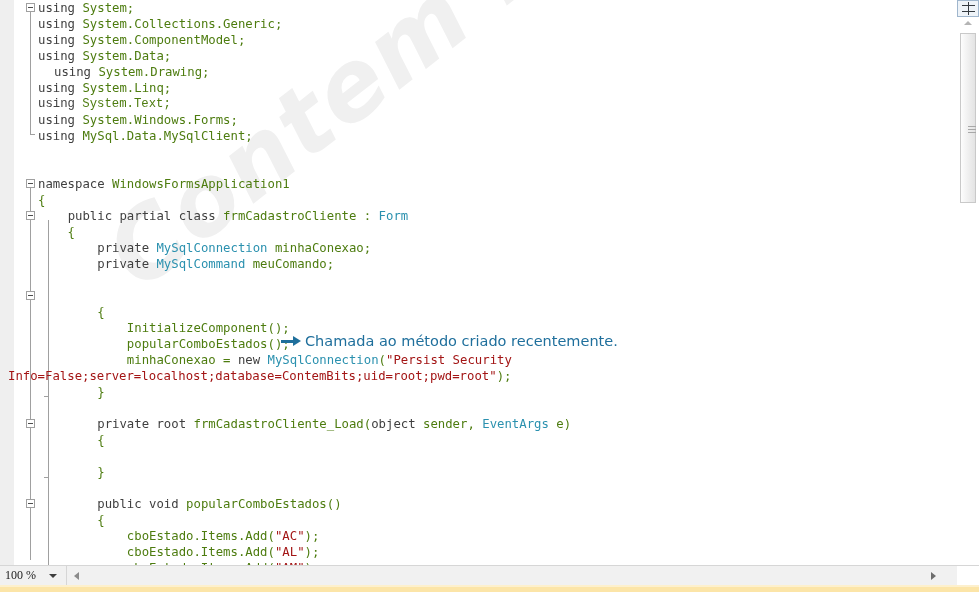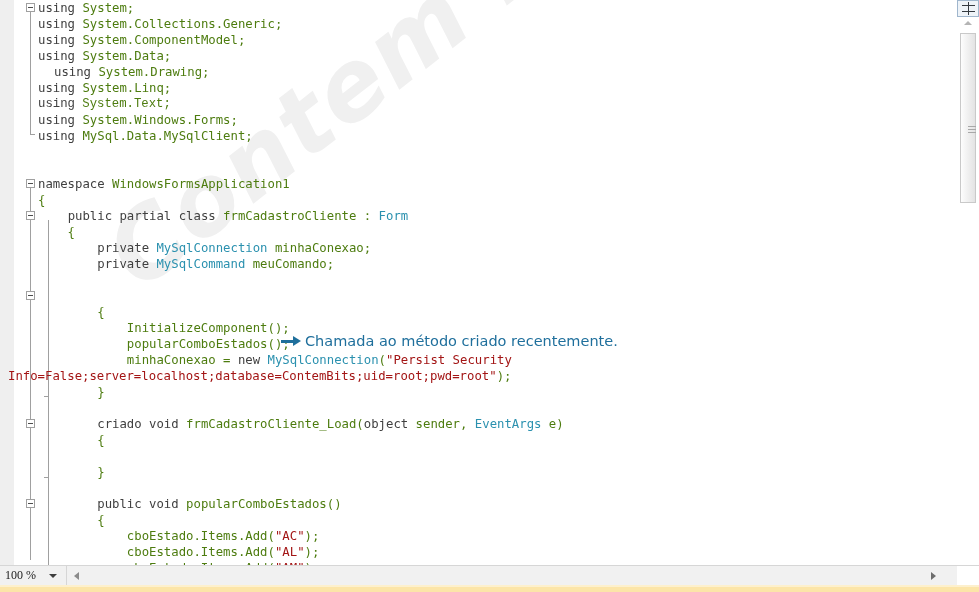--- a/index.html
+++ b/index.html
@@ -409,21 +409,21 @@
       <div class="code-line" style="top:240px;"><span class="plain">        </span><span class="kw">private</span><span class="plain"> </span><span class="typ">MySqlConnection</span><span class="plain"> minhaConexao;</span></div>
       <div class="code-line" style="top:256px;"><span class="plain">        </span><span class="kw">private</span><span class="plain"> </span><span class="typ">MySqlCommand</span><span class="plain"> meuComando;</span></div>
 
       <div class="code-line" style="top:304px;"><span class="plain">        {</span></div>
       <div class="code-line" style="top:320px;"><span class="plain">            InitializeComponent();</span></div>
       <div class="code-line" style="top:336px;"><span class="plain">            popularComboEstados();</span></div>
       <div class="code-line" style="top:352px;"><span class="plain">            minhaConexao = </span><span class="kw">new</span><span class="plain"> </span><span class="typ">MySqlConnection</span><span class="plain">(</span><span class="str">"Persist Security</span></div>
       <div class="code-line" style="top:368px; left:8px;"><span class="str">Info=False;server=localhost;database=ContemBits;uid=root;pwd=root"</span><span class="plain">);</span></div>
       <div class="code-line" style="top:384px;"><span class="plain">        }</span></div>
 
-      <div class="code-line" style="top:416px;"><span class="plain">        </span><span class="kw">criado void</span><span class="plain"> frmCadastroCliente_Load(</span><span class="kw">object</span><span class="plain"> sender, </span><span class="typ">EventArgs</span><span class="plain"> e)</span></div>
+      <div class="code-line" style="top:416px;"><span class="plain">        </span><span class="kw">private root</span><span class="plain"> frmCadastroCliente_Load(</span><span class="kw">object</span><span class="plain"> sender, </span><span class="typ">EventArgs</span><span class="plain"> e)</span></div>
       <div class="code-line" style="top:432px;"><span class="plain">        {</span></div>
       <div class="code-line" style="top:464px;"><span class="plain">        }</span></div>
 
       <div class="code-line" style="top:496px;"><span class="plain">        </span><span class="kw">public void</span><span class="plain"> popularComboEstados()</span></div>
       <div class="code-line" style="top:512px;"><span class="plain">        {</span></div>
       <div class="code-line" style="top:528px;"><span class="plain">            cboEstado.Items.Add(</span><span class="str">"AC"</span><span class="plain">);</span></div>
       <div class="code-line" style="top:544px;"><span class="plain">            cboEstado.Items.Add(</span><span class="str">"AL"</span><span class="plain">);</span></div>
       <div class="code-line" style="top:560px;"><span class="plain">            cboEstado.Items.Add(</span><span class="str">"AM"</span><span class="plain">);</span></div>
 
     </div>

